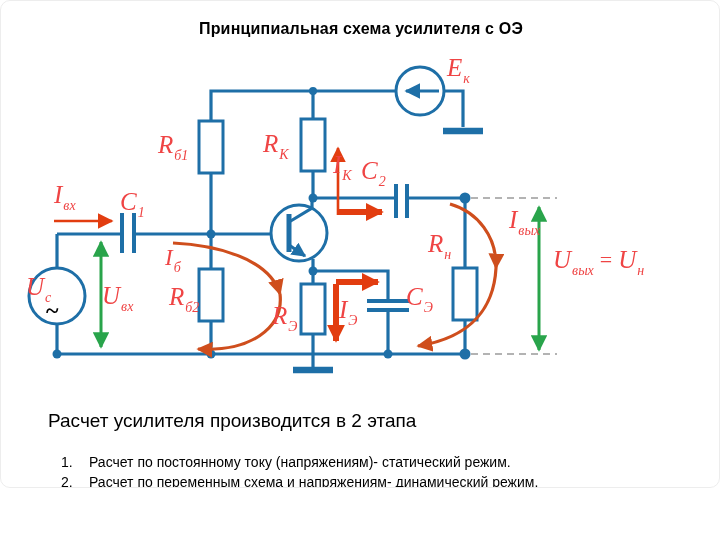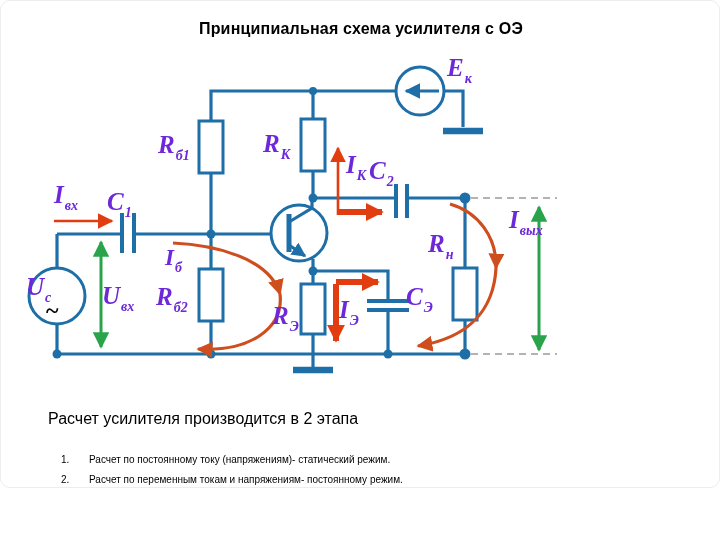--- a/index.html
+++ b/index.html
@@ -25,29 +25,29 @@
   .art  {stroke:var(--arrow-red);stroke-width:6;fill:none;}
   .loop {stroke:var(--loop-red);stroke-width:3.2;fill:none;}
   .gr   {stroke:var(--arrow-green);stroke-width:3;fill:none;}
   .dash {stroke:var(--dashed);stroke-width:1.6;stroke-dasharray:7 5;fill:none;}
   .f-red {fill:var(--arrow-red);} .f-loop{fill:var(--loop-red);}
   .f-green{fill:var(--arrow-green);} .f-wire{fill:var(--wire);}
 
   
   .lbl{
     position:absolute;font-family:"Liberation Serif",serif;font-style:italic;
-    font-size:25px;color:#6d28d9;line-height:1;white-space:nowrap;font-weight:bold;
+    font-size:25px;color:#ef4444;line-height:1;white-space:nowrap;
   }
   .lbl .sub{font-size:14px;vertical-align:-7px;margin-left:1px;}
   .lbl .eqs{font-style:normal;margin:0 6px;font-size:22px;vertical-align:1px;}
   .tilde{position:absolute;font-family:"Liberation Serif",serif;font-weight:bold;
     font-size:24px;color:#000;line-height:1;}
 
-  .intro{position:absolute;left:47px;top:409px;font-size:16px;color:#000;}
-  .list-item{position:absolute;left:60px;font-size:10px;color:#000;}
+  .intro{position:absolute;left:47px;top:409px;font-size:19px;color:#000;}
+  .list-item{position:absolute;left:60px;font-size:14px;color:#000;}
   .list-item .num{display:inline-block;width:28px;}
 </style>
 </head>
 <body>
 
 <div class="page">
 
   <div class="title">Принципиальная схема усилителя с ОЭ</div>
 
   <svg class="schem" viewBox="0 0 720 540" xmlns="http://www.w3.org/2000/svg">
@@ -194,47 +194,48 @@
       <path class="gr" d="M538 206 V 349" marker-start="url(#mGreen)" marker-end="url(#mGreen)"></path>
     </g>
   </svg>
 
   <div class="lbl" style="left:446px;top:54px"><span>E</span><span class="sub">к</span></div>
 
   <div class="lbl" style="left:157px;top:131px"><span>R</span><span class="sub">б1</span></div>
 
   <div class="lbl" style="left:262px;top:130px"><span>R</span><span class="sub">К</span></div>
 
-  <div class="lbl" style="left:345px;top:151px"><span>I</span><span class="sub">К</span></div>
-
-  <div class="lbl" style="left:368px;top:157px"><span>C</span><span class="sub">2</span></div>
+  <div class="lbl" style="left:332px;top:151px"><span>I</span><span class="sub">К</span></div>
+
+  <div class="lbl" style="left:360px;top:157px"><span>C</span><span class="sub">2</span></div>
 
   <div class="lbl" style="left:53px;top:181px"><span>I</span><span class="sub">вх</span></div>
 
-  <div class="lbl" style="left:106px;top:188px"><span>C</span><span class="sub">1</span></div>
+  <div class="lbl" style="left:119px;top:188px"><span>C</span><span class="sub">1</span></div>
 
   <div class="lbl" style="left:25px;top:273px"><span>U</span><span class="sub">c</span></div>
   <div class="tilde" style="left:45px;top:297px">~</div>
 
   <div class="lbl" style="left:101px;top:282px"><span>U</span><span class="sub">вх</span></div>
 
   <div class="lbl" style="left:164px;top:245px;font-size:23px"><span>I</span><span class="sub">б</span></div>
 
-  <div class="lbl" style="left:155px;top:283px"><span>R</span><span class="sub">б2</span></div>
+  <div class="lbl" style="left:168px;top:283px"><span>R</span><span class="sub">б2</span></div>
 
   <div class="lbl" style="left:271px;top:302px"><span>R</span><span class="sub">Э</span></div>
 
   <div class="lbl" style="left:338px;top:296px"><span>I</span><span class="sub">Э</span></div>
 
   <div class="lbl" style="left:405px;top:283px"><span>C</span><span class="sub">Э</span></div>
 
   <div class="lbl" style="left:427px;top:230px"><span>R</span><span class="sub">н</span></div>
 
   <div class="lbl" style="left:508px;top:206px"><span>I</span><span class="sub">вых</span></div>
 
+  <div class="lbl" style="left:552px;top:246px"><span>U</span><span class="sub">вых</span><span class="eqs">=</span><span>U</span><span class="sub">н</span></div>
 
   <div class="intro">Расчет усилителя производится в 2 этапа</div>
 
   <div class="list-item" style="top:453px"><span class="num">1.</span><span>Расчет по постоянному току (напряжениям)- статический режим.</span></div>
 
-  <div class="list-item" style="top:473px"><span class="num">2.</span><span>Расчет по переменным токам и напряжениям- постоянному режим.</span></div>
+  <div class="list-item" style="top:473px"><span class="num">2.</span><span>Расчет по переменным схема и напряжениям- динамический режим.</span></div>
 
 </div>
 
 </body></html>

